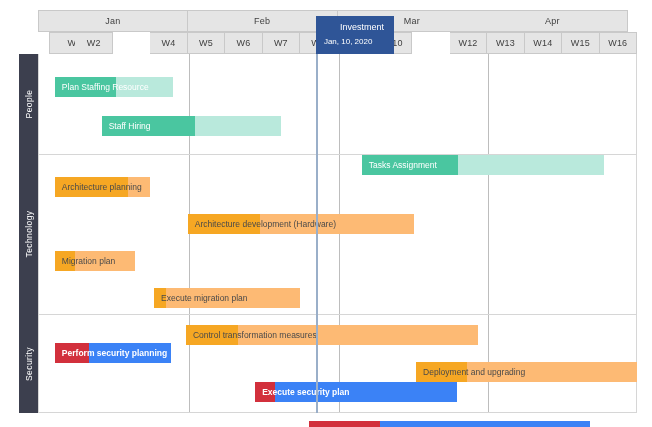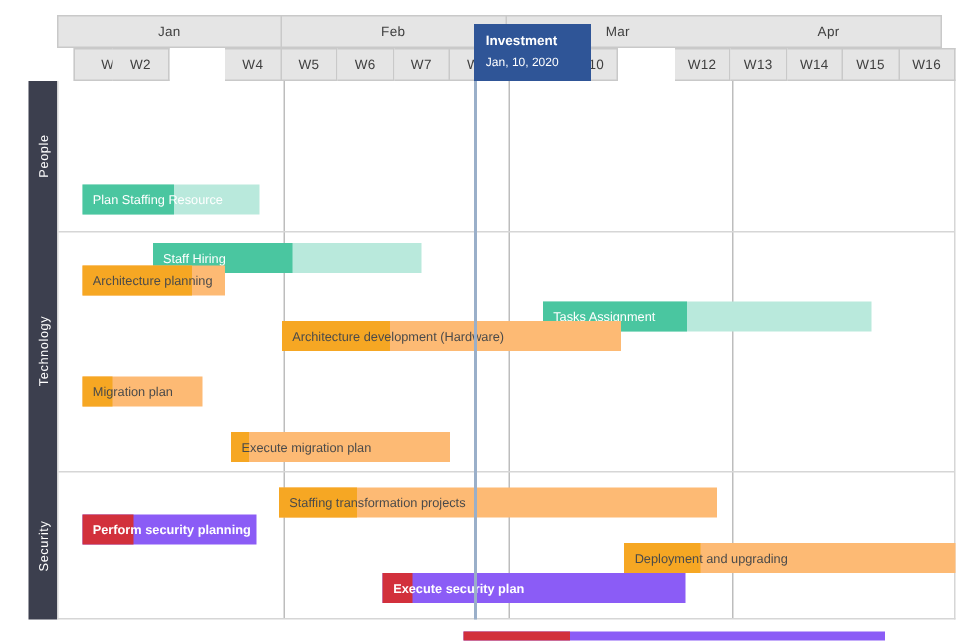--- a/index.html
+++ b/index.html
@@ -119,23 +119,24 @@
   .tooltip {
     position: absolute;
     background: #2f5597;
     color: #ffffff;
     z-index: 9;
     padding: 5px 8px 6px 8px;
     box-sizing: border-box;
   }
   .tooltip-title {
     font-size: 9px;
-    font-weight: bold;
+    font-weight: normal;
     line-height: 12px;
     white-space: nowrap;
+    margin-left: 16px;
   }
   .tooltip-date {
     font-size: 8px;
     line-height: 12px;
     margin-top: 3px;
     white-space: nowrap;
   }
 
   
   .bar {
@@ -154,29 +155,29 @@
     position: absolute;
     left: 7px;
     top: 0;
     height: 20px;
     line-height: 20px;
     font-size: 8.5px;
     white-space: nowrap;
     z-index: 2;
   }
 
-  .bar.teal  { background: #b9e9dc; margin-top: 46px; }
+  .bar.teal  { background: #b9e9dc; }
   .bar.teal  .bar-progress { background: #4ac6a0; }
   .bar.teal  .bar-label { color: #ffffff; }
 
   .bar.orange { background: #fdba74; }
   .bar.orange .bar-progress { background: #f6a723; }
   .bar.orange .bar-label { color: #4a4a4a; }
 
-  .bar.red   { background: #8b5cf6; }
+  .bar.red   { background: #3b82f6; }
   .bar.red   .bar-progress { background: #d2303c; }
   .bar.red   .bar-label { color: #ffffff; font-weight: bold; }
 </style>
 </head>
 <body>
 
 <div id="gantt-root">
 
   <div class="header">
     <div class="month-row" id="month-row">
@@ -227,21 +228,21 @@
 
   <div id="bars-layer">
       <div class="bar teal" title="Plan Staffing Resource" style="left: 54.8469px; width: 117.928px; top: 77px;">
         <div class="bar-progress" style="width: 61.3226px;"></div>
         <div class="bar-label">Plan Staffing Resource</div>
       </div>
       <div class="bar teal" title="Staff Hiring" style="left: 101.644px; width: 179.7px; top: 116px;">
         <div class="bar-progress" style="width: 93.444px;"></div>
         <div class="bar-label">Staff Hiring</div>
       </div>
-      <div class="bar teal" title="Tasks Assignment" style="left: 361.834px; width: 219px; top: 155px;">
+      <div class="bar teal" title="Tasks Assignment" style="left: 361.834px; width: 242px; top: 155px;">
         <div class="bar-progress" style="width: 96.308px;"></div>
         <div class="bar-label">Tasks Assignment</div>
       </div>
       <div class="bar orange" title="Architecture planning" style="left: 54.8469px; width: 95.4656px; top: 177px;">
         <div class="bar-progress" style="width: 73.5085px;"></div>
         <div class="bar-label">Architecture planning</div>
       </div>
       <div class="bar orange" title="Architecture development (Hardware)" style="left: 187.75px; width: 226.497px; top: 214px;">
         <div class="bar-progress" style="width: 72.479px;"></div>
         <div class="bar-label">Architecture development (Hardware)</div>
@@ -249,21 +250,21 @@
       <div class="bar orange" title="Migration plan" style="left: 54.8469px; width: 80.4906px; top: 251px;">
         <div class="bar-progress" style="width: 20.1227px;"></div>
         <div class="bar-label">Migration plan</div>
       </div>
       <div class="bar orange" title="Execute migration plan" style="left: 154.056px; width: 146.006px; top: 288px;">
         <div class="bar-progress" style="width: 11.6805px;"></div>
         <div class="bar-label">Execute migration plan</div>
       </div>
       <div class="bar orange" title="Control transformation projects" style="left: 185.878px; width: 292.012px; top: 325px;">
         <div class="bar-progress" style="width: 52.5622px;"></div>
-        <div class="bar-label">Staffing transformation projects</div>
+        <div class="bar-label">Control transformation measures</div>
       </div>
       <div class="bar orange" title="Deployment and upgrading" style="left: 416.119px; width: 220.881px; top: 362px;">
         <div class="bar-progress" style="width: 50.8027px;"></div>
         <div class="bar-label">Deployment and upgrading</div>
       </div>
       <div class="bar red" title="Perform security planning" style="left: 54.8469px; width: 116.056px; top: 343px;">
         <div class="bar-progress" style="width: 33.6563px;"></div>
         <div class="bar-label">Perform security planning</div>
       </div>
       <div class="bar red" title="Execute security plan" style="left: 255.137px; width: 202.162px; top: 382px;">

